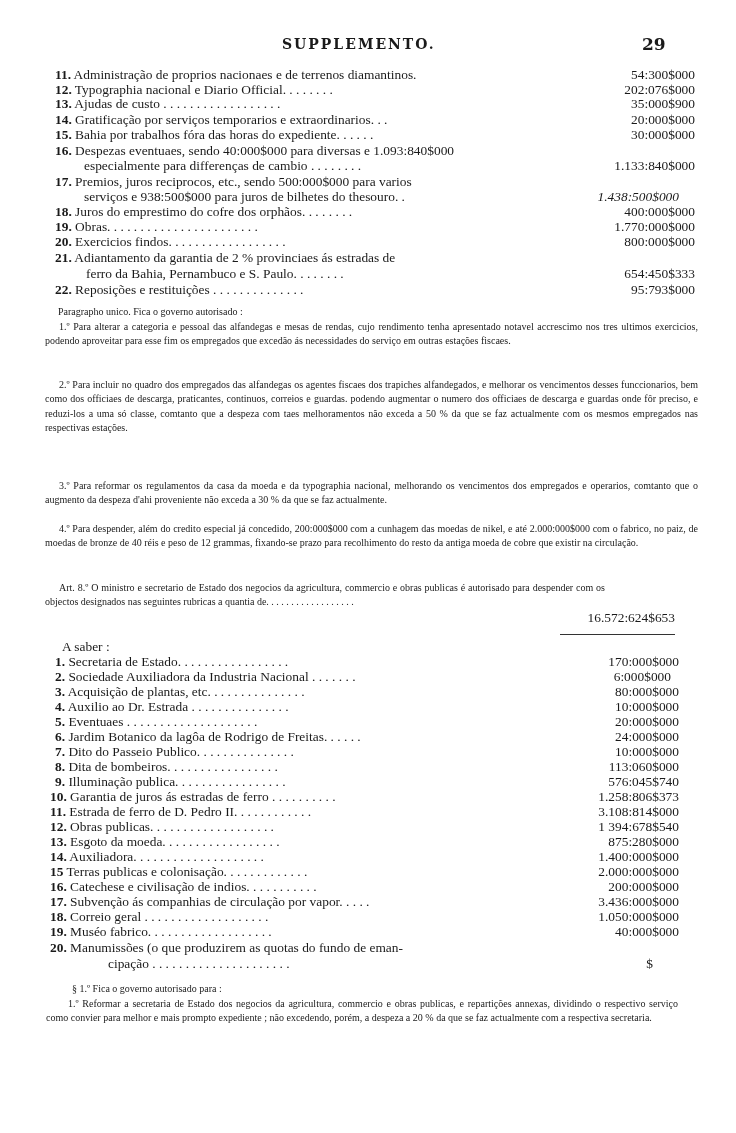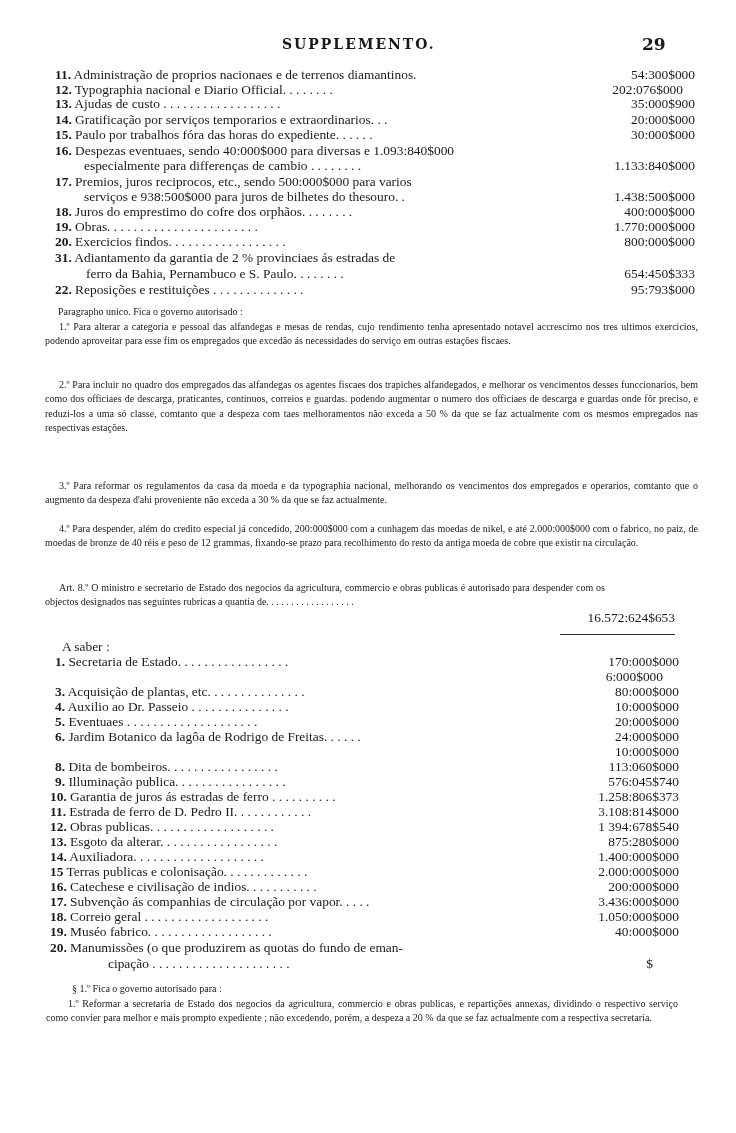--- a/index.html
+++ b/index.html
@@ -37,62 +37,62 @@
     <span class="page-number">29</span>
   </div>
 
   <div>
     <div class="row" style="top:68px;left:55px;width:640px;">
       <span class="label"><b>11.</b> <span>Administração de proprios nacionaes e de terrenos diamantinos.</span></span>
       <span class="amt" style="right:0;">54:300$000</span>
     </div>
     <div class="row" style="top:83px;left:55px;width:640px;">
       <span class="label"><b>12.</b> <span>Typographia nacional e Diario Official. . . . . . . .</span></span>
-      <span class="amt" style="right:12px;">202:076$000</span>
+      <span class="amt" style="right:0;">202:076$000</span>
     </div>
     <div class="row" style="top:97px;left:55px;width:640px;">
       <span class="label"><b>13.</b> <span>Ajudas de custo . . . . . . . . . . . . . . . . . .</span></span>
       <span class="amt" style="right:0;">35:000$900</span>
     </div>
     <div class="row" style="top:113px;left:55px;width:640px;">
       <span class="label"><b>14.</b> <span>Gratificação por serviços temporarios e extraordinarios. . .</span></span>
       <span class="amt" style="right:0;">20:000$000</span>
     </div>
     <div class="row" style="top:128px;left:55px;width:640px;">
-      <span class="label"><b>15.</b> <span>Paulo por trabalhos fóra das horas do expediente. . . . . .</span></span>
+      <span class="label"><b>15.</b> <span>Bahia por trabalhos fóra das horas do expediente. . . . . .</span></span>
       <span class="amt" style="right:0;">30:000$000</span>
     </div>
     <div class="row" style="top:144px;left:55px;width:640px;">
       <span class="label"><b>16.</b> <span>Despezas eventuaes, sendo 40:000$000 para diversas e 1.093:840$000</span></span>
     </div>
     <div class="row" style="top:159px;left:84px;width:611px;">
       <span class="label">especialmente para differenças de cambio . . . . . . . .</span>
       <span class="amt" style="right:0;">1.133:840$000</span>
     </div>
     <div class="row" style="top:175px;left:55px;width:640px;">
       <span class="label"><b>17.</b> <span>Premios, juros reciprocos, etc., sendo 500:000$000 para varios</span></span>
     </div>
     <div class="row" style="top:190px;left:84px;width:611px;">
       <span class="label">serviços e 938:500$000 para juros de bilhetes do thesouro. .</span>
-      <span class="amt" style="right:0;">1.438:500$000</span>
+      <span class="amt" style="right:16px;font-style:italic;">1.438:500$000</span>
     </div>
     <div class="row" style="top:205px;left:55px;width:640px;">
       <span class="label"><b>18.</b> <span>Juros do emprestimo do cofre dos orphãos. . . . . . . .</span></span>
       <span class="amt" style="right:0;">400:000$000</span>
     </div>
     <div class="row" style="top:220px;left:55px;width:640px;">
       <span class="label"><b>19.</b> <span>Obras. . . . . . . . . . . . . . . . . . . . . . .</span></span>
       <span class="amt" style="right:0;">1.770:000$000</span>
     </div>
     <div class="row" style="top:235px;left:55px;width:640px;">
       <span class="label"><b>20.</b> <span>Exercicios findos. . . . . . . . . . . . . . . . . .</span></span>
       <span class="amt" style="right:0;">800:000$000</span>
     </div>
     <div class="row" style="top:251px;left:55px;width:640px;">
-      <span class="label"><b>31.</b> <span>Adiantamento da garantia de 2 % provinciaes ás estradas de</span></span>
+      <span class="label"><b>21.</b> <span>Adiantamento da garantia de 2 % provinciaes ás estradas de</span></span>
     </div>
     <div class="row" style="top:267px;left:86px;width:609px;">
       <span class="label">ferro da Bahia, Pernambuco e S. Paulo. . . . . . . .</span>
       <span class="amt" style="right:0;">654:450$333</span>
     </div>
     <div class="row" style="top:283px;left:55px;width:640px;">
       <span class="label"><b>22.</b> <span>Reposições e restituições . . . . . . . . . . . . . .</span></span>
       <span class="amt" style="right:0;">95:793$000</span>
     </div>
   </div>
@@ -114,39 +114,41 @@
   </div>
 
   <div>
     <div class="row" style="top:640px;left:62px;">A saber :</div>
 
     <div class="row" style="top:655px;left:55px;width:624px;">
       <span class="label"><b>1.</b> <span>Secretaria de Estado. . . . . . . . . . . . . . . . .</span></span>
       <span class="amt" style="right:0;">170:000$000</span>
     </div>
     <div class="row" style="top:670px;left:55px;width:624px;">
-      <span class="amt" style="right:16px;">6:000$000</span>
+      <span class="label"><b>2.</b> <span>Sociedade Auxiliadora da Industria Nacional . . . . . . .</span></span>
+      <span class="amt" style="right:8px;">6:000$000</span>
     </div>
     <div class="row" style="top:685px;left:55px;width:624px;">
       <span class="label"><b>3.</b> <span>Acquisição de plantas, etc. . . . . . . . . . . . . . .</span></span>
       <span class="amt" style="right:0;">80:000$000</span>
     </div>
     <div class="row" style="top:700px;left:55px;width:624px;">
-      <span class="label"><b>4.</b> <span>Auxilio ao Dr. Passeio . . . . . . . . . . . . . . .</span></span>
+      <span class="label"><b>4.</b> <span>Auxilio ao Dr. Estrada . . . . . . . . . . . . . . .</span></span>
       <span class="amt" style="right:0;">10:000$000</span>
     </div>
     <div class="row" style="top:715px;left:55px;width:624px;">
       <span class="label"><b>5.</b> <span>Eventuaes . . . . . . . . . . . . . . . . . . . .</span></span>
       <span class="amt" style="right:0;">20:000$000</span>
     </div>
     <div class="row" style="top:730px;left:55px;width:624px;">
       <span class="label"><b>6.</b> <span>Jardim Botanico da lagôa de Rodrigo de Freitas. . . . . .</span></span>
       <span class="amt" style="right:0;">24:000$000</span>
     </div>
     <div class="row" style="top:745px;left:55px;width:624px;">
+      <span class="label"><b>7.</b> <span>Dito do Passeio Publico. . . . . . . . . . . . . . .</span></span>
       <span class="amt" style="right:0;">10:000$000</span>
     </div>
     <div class="row" style="top:760px;left:55px;width:624px;">
       <span class="label"><b>8.</b> <span>Dita de bombeiros. . . . . . . . . . . . . . . . .</span></span>
       <span class="amt" style="right:0;">113:060$000</span>
     </div>
     <div class="row" style="top:775px;left:55px;width:624px;">
       <span class="label"><b>9.</b> <span>Illuminação publica. . . . . . . . . . . . . . . . .</span></span>
       <span class="amt" style="right:0;">576:045$740</span>
     </div>
@@ -156,21 +158,21 @@
     </div>
     <div class="row" style="top:805px;left:50px;width:629px;">
       <span class="label"><b>11.</b> <span>Estrada de ferro de D. Pedro II. . . . . . . . . . . .</span></span>
       <span class="amt" style="right:0;">3.108:814$000</span>
     </div>
     <div class="row" style="top:820px;left:50px;width:629px;">
       <span class="label"><b>12.</b> <span>Obras publicas. . . . . . . . . . . . . . . . . . .</span></span>
       <span class="amt" style="right:0;">1 394:678$540</span>
     </div>
     <div class="row" style="top:835px;left:50px;width:629px;">
-      <span class="label"><b>13.</b> <span>Esgoto da alterar. . . . . . . . . . . . . . . . . .</span></span>
+      <span class="label"><b>13.</b> <span>Esgoto da moeda. . . . . . . . . . . . . . . . . .</span></span>
       <span class="amt" style="right:0;">875:280$000</span>
     </div>
     <div class="row" style="top:850px;left:50px;width:629px;">
       <span class="label"><b>14.</b> <span>Auxiliadora. . . . . . . . . . . . . . . . . . . .</span></span>
       <span class="amt" style="right:0;">1.400:000$000</span>
     </div>
     <div class="row" style="top:865px;left:50px;width:629px;">
       <span class="label"><b>15</b> <span>Terras publicas e colonisação. . . . . . . . . . . . .</span></span>
       <span class="amt" style="right:0;">2.000:000$000</span>
     </div>

